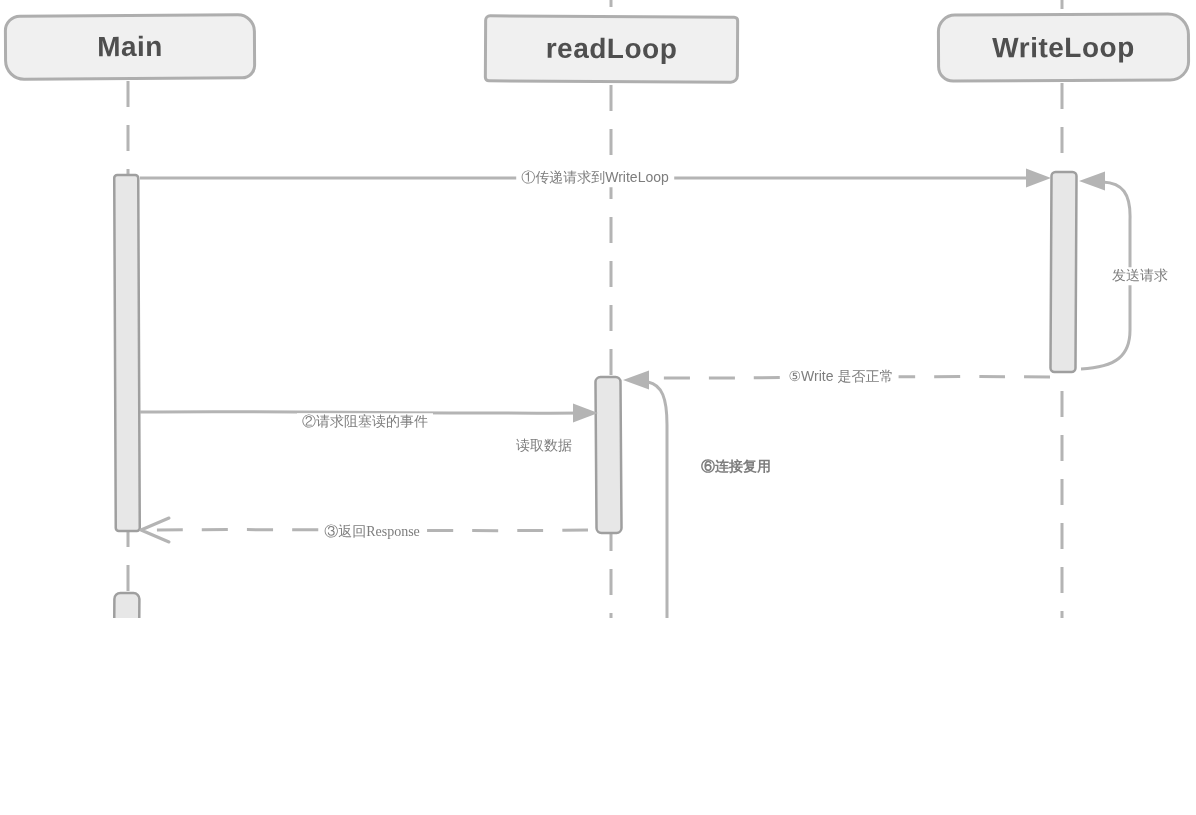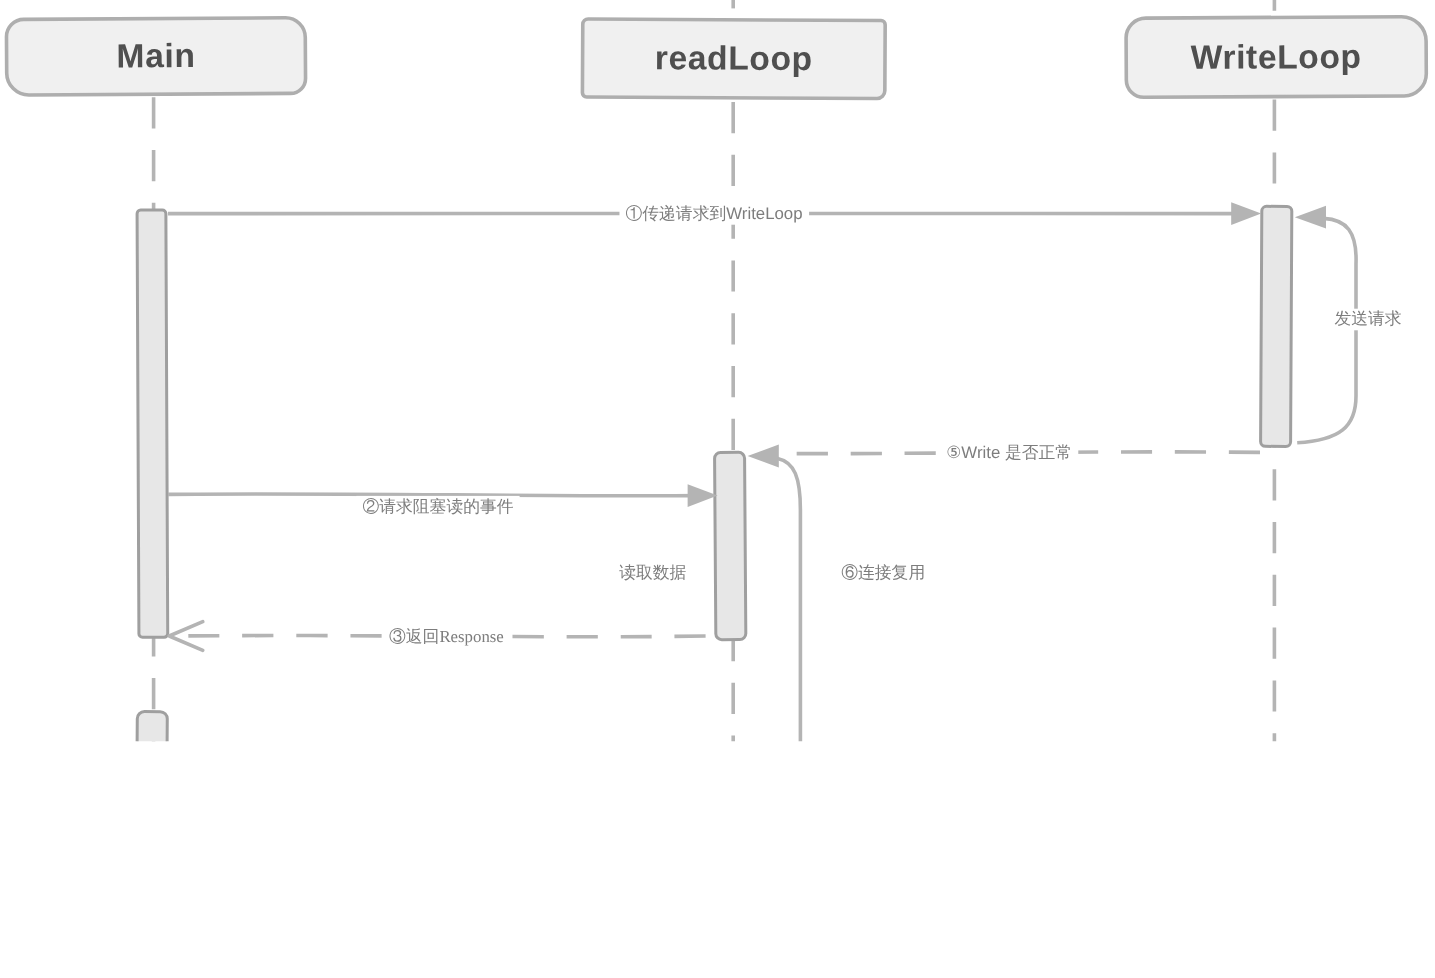--- a/index.html
+++ b/index.html
@@ -122,20 +122,20 @@
     <span>Main</span>
   </div>
   <div class="actor actor-readloop">
     <span>readLoop</span>
   </div>
   <div class="actor actor-writeloop">
     <span>WriteLoop</span>
   </div>
 
   <div class="msg-label" style="left:595px;top:178px;">①传递请求到WriteLoop</div>
-  <div class="msg-label" style="left:1140px;top:266px;">发送请求</div>
+  <div class="msg-label" style="left:1140px;top:276px;">发送请求</div>
   <div class="msg-label" style="left:841px;top:377px;">⑤Write 是否正常</div>
   <div class="msg-label" style="left:365px;top:422px;">②请求阻塞读的事件</div>
-  <div class="msg-label" style="left:544px;top:477px;">读取数据</div>
-  <div class="msg-label" style="left:736px;top:477px;">⑥连接复用</div>
+  <div class="msg-label" style="left:544px;top:446px;">读取数据</div>
+  <div class="msg-label" style="left:736px;top:467px;font-weight:bold;">⑥连接复用</div>
   <div class="msg-label" style="left:372px;top:532px;font-family:Liberation Serif, serif;">③返回Response</div>
 
 </div>
 
 </body></html>

